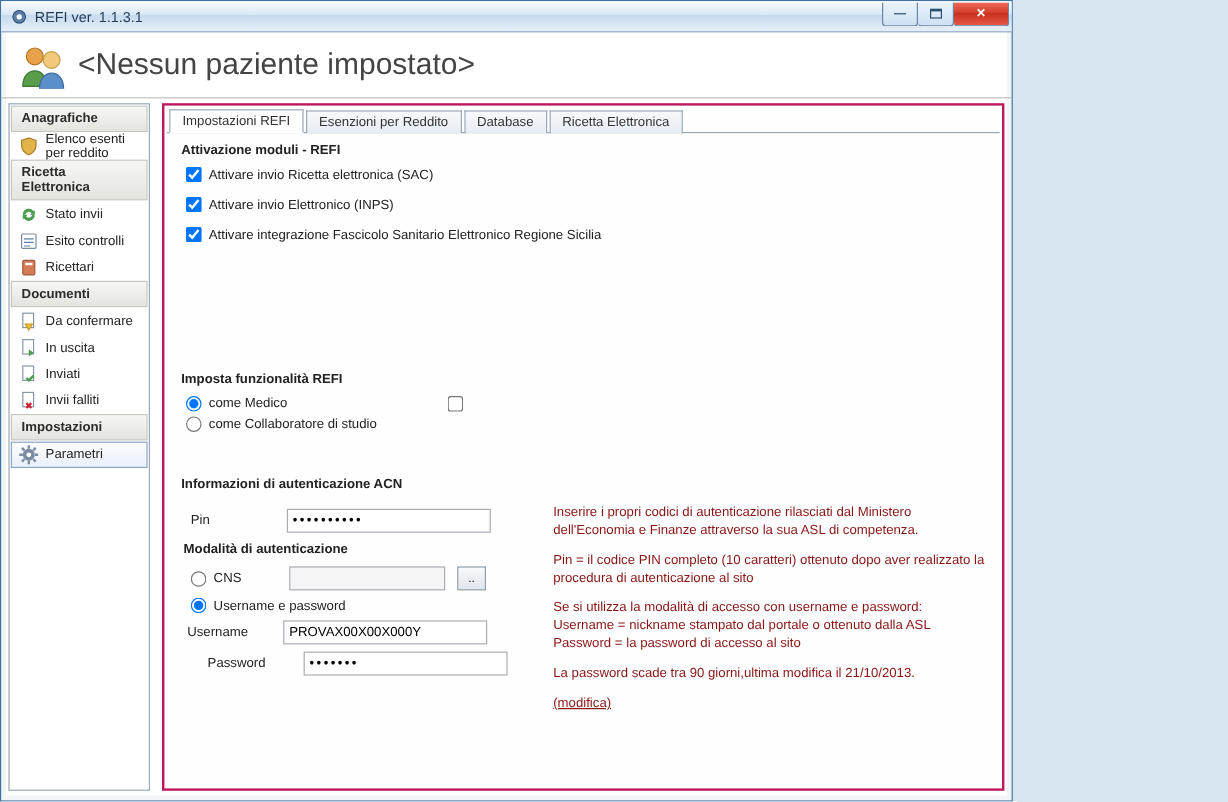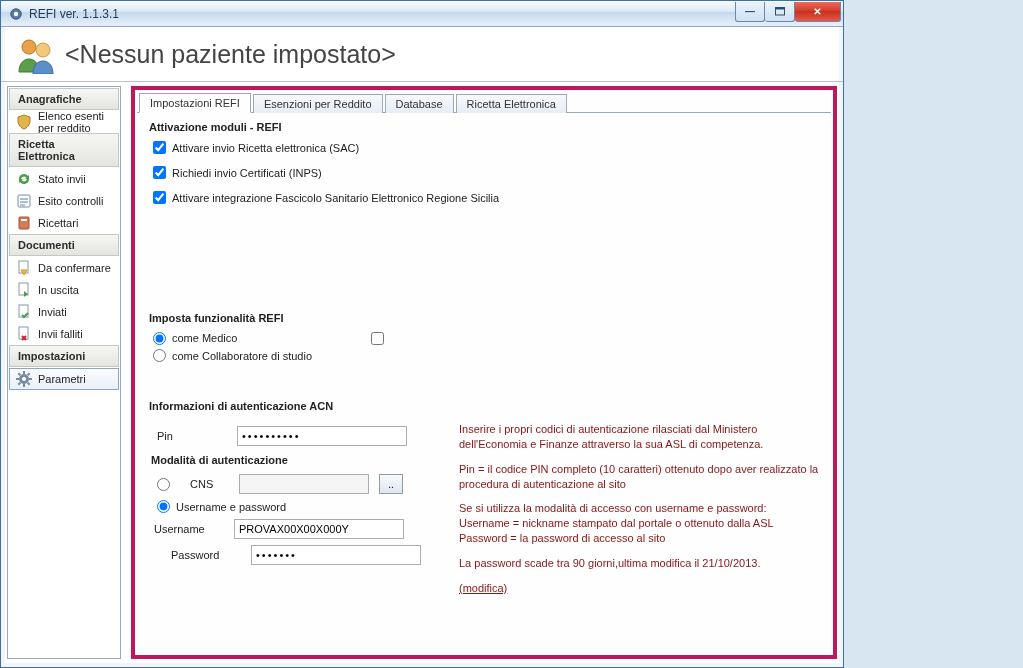--- a/index.html
+++ b/index.html
@@ -19,21 +19,21 @@
   .persons-icon { width:40px; height:40px; margin-right:10px; position:relative; }
   .head-title { font-size:25px; color:#444; }
   .workarea { flex:1; display:flex; padding:4px 6px 8px 6px; gap:10px; }
   
   .sidebar { width:282px; border:1px solid #9aa9b8; background:#fff; display:flex; flex-direction:column; padding:1px; }
   .side-header { font-size:11px; font-weight:bold; color:#2c2c2c; padding:4px 8px; background:linear-gradient(to bottom,#f6f6f4,#e4e4df); border:1px solid #c5c7c0; margin:0 0 1px 0; }
   .side-item { display:flex; align-items:center; gap:6px; font-size:11px; color:#222; padding:3px 6px 3px 6px; height:22px; cursor:default; border:1px solid transparent; }
   .side-item.selected { border:1px solid #8aa6c7; background:linear-gradient(to bottom,#fbfcfe,#e8f0f9); }
   .side-item .ic { width:16px; height:16px; display:inline-flex; align-items:center; justify-content:center; }
   
-  .main { flex:1; border:4px solid #be185d; background:#fefefe; padding:2px 2px 8px 2px; display:flex; flex-direction:column; }
+  .main { flex:1; border:2px solid #be185d; background:#fefefe; padding:2px 2px 8px 2px; display:flex; flex-direction:column; }
   .tabs { display:flex; align-items:flex-end; font-size:11px; height:21px; padding-left:2px; border-bottom:1px solid #9aa9b8; }
   .tab { padding:3px 10px; border:1px solid #9aa9b8; border-bottom:none; margin-right:2px; background:linear-gradient(to bottom,#f7f9fc,#e6edf5); color:#333; position:relative; top:1px; }
   .tab.active { background:#fff; border-bottom:1px solid #fff; }
   .tabbody { flex:1; padding:6px 12px 8px 12px; display:flex; flex-direction:column; font-size:11px; color:#222; }
   .fieldset { border:none; padding:0; margin:0 0 14px 0; }
   .fs-legend { font-weight:bold; font-size:11px; margin:2px 0 8px 0; display:block; }
   .cbrow { display:flex; align-items:center; gap:6px; margin:4px 0 12px 4px; }
   input[type=checkbox], input[type=radio] { margin:0; }
   .section2 { margin-top:80px; }
   .row-inline { display:flex; align-items:center; gap:18px; margin:4px 0 4px 4px; }
@@ -197,21 +197,21 @@
       <div class="tabbody">
 
         <div class="fieldset">
           <span class="fs-legend">Attivazione moduli - REFI</span>
           <label class="cbrow">
             <input type="checkbox" checked="" style="">
             <span>Attivare invio Ricetta elettronica (SAC)</span>
           </label>
           <label class="cbrow">
             <input type="checkbox" checked="" style="">
-            <span>Richiedi invio Certificati (INPS)</span>
+            <span>Attivare invio Elettronico (INPS)</span>
           </label>
           <label class="cbrow">
             <input type="checkbox" checked="" style="">
             <span>Attivare integrazione Fascicolo Sanitario Elettronico Regione Sicilia</span>
           </label>
         </div>
 
         <div class="fieldset section2">
           <span class="fs-legend">Imposta funzionalità REFI</span>
           <div class="row-inline">
@@ -236,21 +236,21 @@
           <div class="infoauth-wrap">
             <div class="infoauth-left">
               <div class="auth-row">
                 <span class="auth-label">Pin</span>
                 <input type="text" class="pin-input" value="••••••••••" style="">
               </div>
               <div style="margin:8px 0 6px 2px;">
                 <span class="fs-legend" style="font-weight:bold;">Modalità di autenticazione</span>
               </div>
               <div class="auth-row">
-                <label style="display:flex;align-items:center;gap:20px;width:72px;">
+                <label style="display:flex;align-items:center;gap:6px;width:72px;">
                   <input type="radio" name="authmode" style="">
                   <span>CNS</span>
                 </label>
                 <input type="text" class="cns-input" disabled="" value="" style="">
                 <button class="browse-btn">..</button>
               </div>
               <div class="auth-row">
                 <label style="display:flex;align-items:center;gap:6px;">
                   <input type="radio" name="authmode" checked="" style="">
                   <span>Username e password</span>

